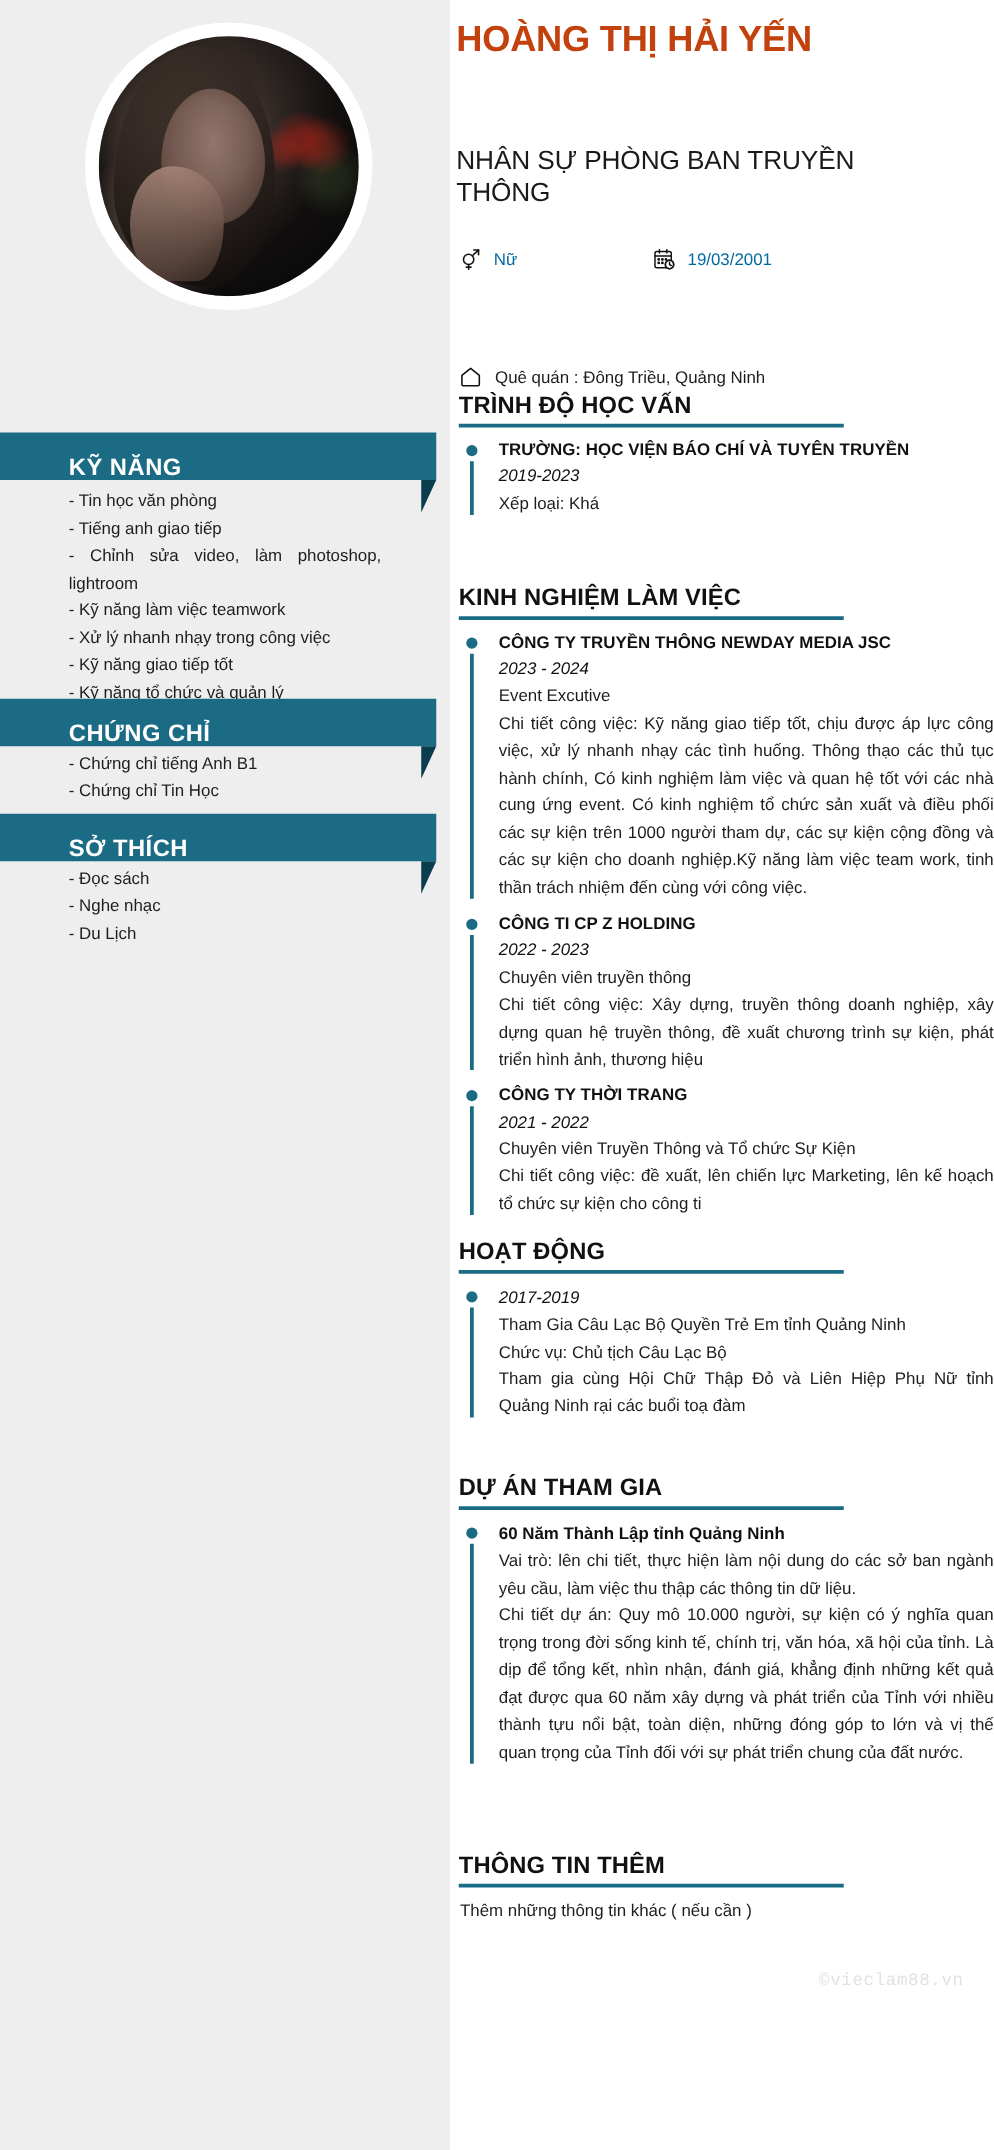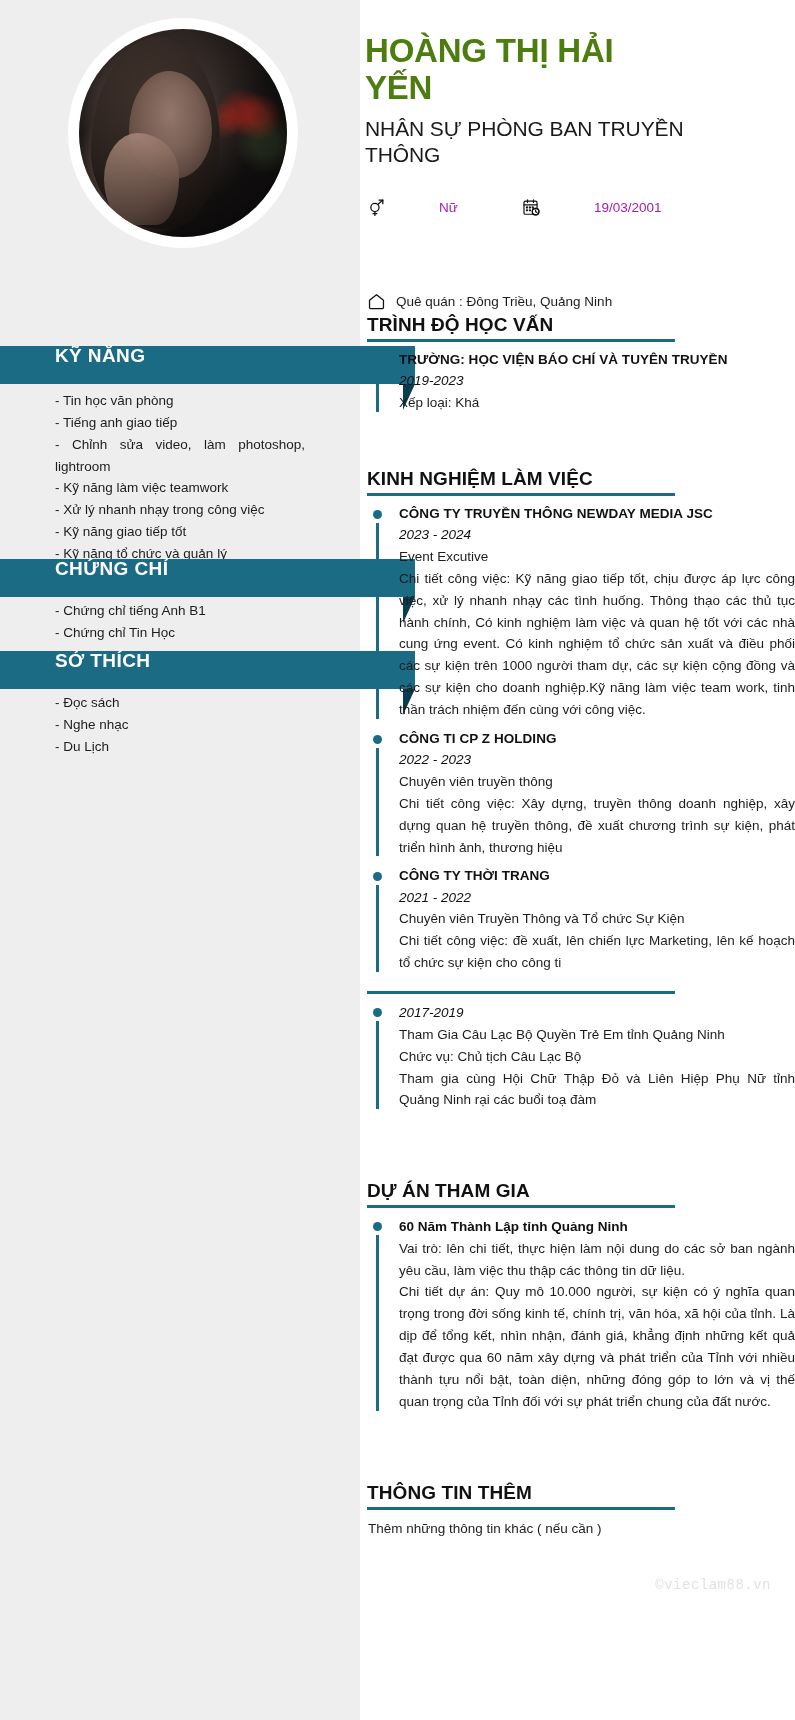--- a/index.html
+++ b/index.html
@@ -57,23 +57,23 @@
     border-radius:45% 55% 30% 40%/50% 45% 50% 50%;
     opacity:.95;
   }
   #avatar .a-shadow{
     position:absolute;left:0;top:0;right:0;bottom:0;
     background:radial-gradient(ellipse at 42% 42%, rgba(0,0,0,0) 20%, rgba(0,0,0,.45) 75%, rgba(0,0,0,.7) 100%);
   }
 
   
   .ribbon{
-    position:absolute;left:0;width:415px;height:38px;
+    position:absolute;left:0;width:349px;height:38px;
     background:#1b6b85;
-    display:flex;align-items:flex-start;
+    display:flex;align-items:flex-end;
     box-sizing:border-box;padding-left:55px;
   }
   .ribbon .rib-label{
     color:#ffffff;font-size:19px;font-weight:bold;letter-spacing:.4px;
     line-height:1;
   }
   .ribbon .fold{
     position:absolute;right:0;top:38px;
     width:0;height:0;
     border-left:12px solid #0a3d4f;
@@ -85,32 +85,32 @@
     font-size:13.5px;color:#1d1d1d;line-height:1.62;
   }
   .side-list .li{margin:0;}
   .side-list .li.just{text-align:justify;}
 
   
   #right{
     position:absolute;left:365px;top:0;width:430px;height:1720px;
   }
   #name{
-    position:absolute;left:0;top:32px;width:300px;
-    font-size:33px;font-weight:bold;color:#4d7c0f;line-height:1.13;
+    position:absolute;left:0;top:16px;width:300px;
+    font-size:29px;font-weight:bold;color:#c2410c;line-height:1.13;
     letter-spacing:-.2px;
   }
   #job-title{
     position:absolute;left:0;top:116px;width:390px;
     font-size:21px;color:#1a1a1a;line-height:1.22;letter-spacing:-.1px;
   }
 
   .meta-row{position:absolute;left:2px;top:198px;width:420px;height:24px;}
   .meta-item{position:absolute;display:flex;align-items:center;gap:9px;}
-  .meta-item .mtxt{font-size:13.5px;color:#a21caf;margin-left:44px;}
+  .meta-item .mtxt{font-size:13.5px;color:#0369a1;}
   .meta-gender{left:0;top:0;}
   .meta-dob{left:155px;top:0;}
 
   .home-row{
     position:absolute;left:2px;top:292px;display:flex;align-items:center;gap:10px;
   }
   .home-row .mtxt{font-size:13.5px;color:#1d1d1d;}
 
   
   .section{position:absolute;left:0;width:430px;}
@@ -276,20 +276,21 @@
       <span class="dot"></span>
       <span class="bar"></span>
       <div class="e-head">CÔNG TY THỜI TRANG</div>
       <div class="e-date">2021 - 2022</div>
       <div class="e-line">Chuyên viên Truyền Thông và Tổ chức Sự Kiện</div>
       <div class="e-body">Chi tiết công việc: đề xuất, lên chiến lực Marketing, lên kế hoạch tổ chức sự kiện cho công ti</div>
     </div>
   </div>
 
   <div class="section" style="top:991px">
+    <div class="sec-title">HOẠT ĐỘNG</div>
     <div class="sec-rule"></div>
     <div class="entry">
       <span class="dot"></span>
       <span class="bar"></span>
       <div class="e-date">2017-2019</div>
       <div class="e-line">Tham Gia Câu Lạc Bộ Quyền Trẻ Em tỉnh Quảng Ninh</div>
       <div class="e-line">Chức vụ: Chủ tịch Câu Lạc Bộ</div>
       <div class="e-body">Tham gia cùng Hội Chữ Thập Đỏ và Liên Hiệp Phụ Nữ tỉnh Quảng Ninh rại các buổi toạ đàm</div>
     </div>
   </div>

